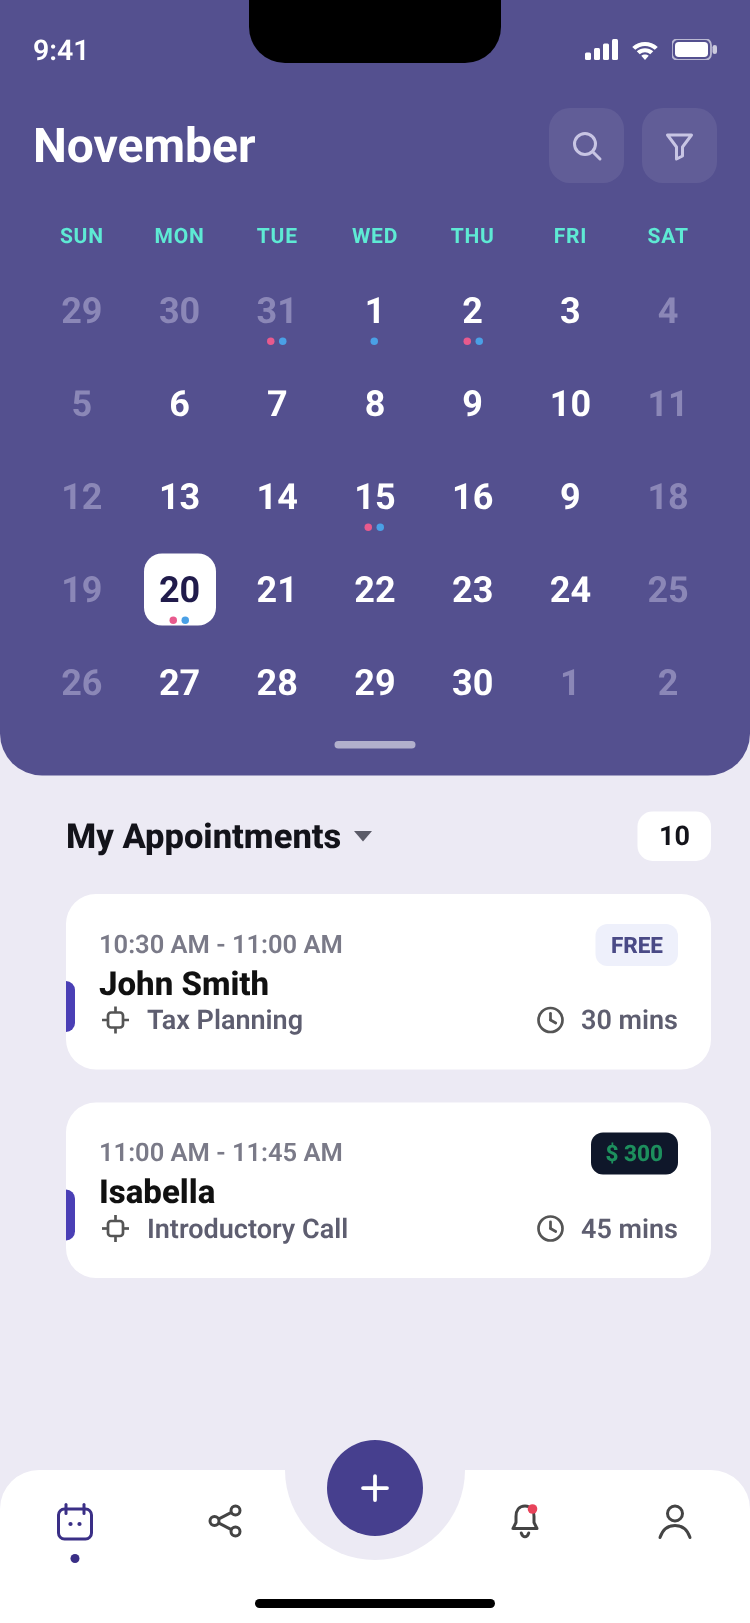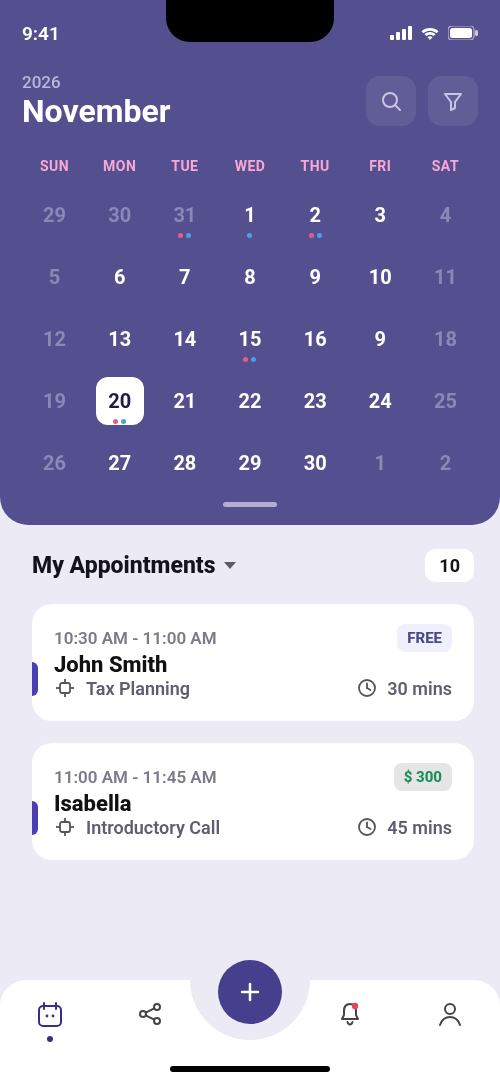--- a/index.html
+++ b/index.html
@@ -11,49 +11,49 @@
   .statusbar { display: flex; justify-content: space-between; align-items: center; height: 42px; font-weight: 600; font-size: 19px; }
   .statusbar .right { display: flex; gap: 7px; align-items: center; }
   .notch { position: absolute; top: 0; left: 50%; transform: translateX(-50%); width: 168px; height: 42px; background: #000; border-radius: 0 0 24px 24px; }
   .header-row { display: flex; align-items: center; justify-content: space-between; margin-top: 18px; }
   .yearmonth .year { font-size: 17px; color: #bab6db; font-weight: 500; }
   .yearmonth .month { font-size: 32px; font-weight: 700; color: #fff; }
   .header-btns { display: flex; gap: 12px; }
   .iconbox { width: 50px; height: 50px; background: rgba(255,255,255,.08); border-radius: 14px; display: flex; align-items: center; justify-content: center; }
   .weekdays, .weekrow { display: grid; grid-template-columns: repeat(7, 1fr); text-align: center; }
   .weekdays { margin-top: 28px; }
-  .weekdays div { font-size: 14px; font-weight: 700; letter-spacing: .5px; color: #f9a8d4; }
+  .weekdays div { font-size: 14px; font-weight: 700; letter-spacing: .5px; color: #5eead4; }
   .grid { margin-top: 10px; }
   .weekrow { height: 62px; align-items: center; }
   .daycell { position: relative; display: flex; align-items: center; justify-content: center; height: 100%; }
-  .daycell .num { font-size: 20px; font-weight: 700; color: #fff; }
+  .daycell .num { font-size: 24px; font-weight: 700; color: #fff; }
   .daycell.outside .num { color: #8b87b7; }
   .daycell.selected .box { position: absolute; width: 48px; height: 48px; background: #fff; border-radius: 12px; }
   .daycell.selected .num { color: #201b4b; position: relative; }
   .dots { position: absolute; bottom: 8px; display: flex; gap: 3px; }
   .dot { width: 5px; height: 5px; border-radius: 50%; }
   .dot.pink { background: #e85a8d; }
   .dot.blue { background: #4aa0e6; }
   .grabber { width: 54px; height: 5px; background: rgba(255,255,255,.55); border-radius: 3px; margin: 8px auto 0 auto; }
 
   
-  .appt-sec { padding: 24px 26px 0 32px; }
+  .appt-sec { padding: 24px 26px 0 44px; }
   .appt-head { display: flex; align-items: center; justify-content: space-between; }
   .appt-title-wrap { display: flex; align-items: center; gap: 8px; }
   .appt-title { font-size: 23px; font-weight: 800; color: #13131a; }
   .caret { width: 0; height: 0; border-left: 6px solid transparent; border-right: 6px solid transparent; border-top: 7px solid #5b5b68; }
   .count-badge { background: #fff; border-radius: 10px; padding: 6px 14px; font-size: 18px; font-weight: 700; color: #13131a; }
 
   .card { background: #fff; border-radius: 20px; padding: 20px 22px 22px 22px; margin-top: 22px; position: relative; display: flex; flex-direction: column; }
   .card .stripe { position: absolute; left: 0; top: 58px; width: 6px; height: 34px; background: #4a3fb5; border-radius: 0 6px 6px 0; }
   .card .row1 { display: flex; justify-content: space-between; align-items: center; }
   .time-range { color: #7a7a88; font-size: 17px; font-weight: 600; }
   .price-tag { font-size: 15px; font-weight: 800; padding: 5px 10px; border-radius: 8px; }
   .price-tag.free { background: #eef0fb; color: #4a4a86; }
-  .price-tag.paid { background: #e5e5e5; color: #1d8f5d; }
+  .price-tag.paid { background: #0f172a; color: #1d8f5d; }
   .card .name { font-size: 22px; font-weight: 800; color: #111; }
   .card .row3 { display: flex; justify-content: space-between; align-items: center; color: #5e5e70; }
   .row3 .left, .row3 .right { display: flex; align-items: center; gap: 10px; font-size: 18px; font-weight: 600; }
 
   
   .bottom { position: absolute; bottom: 0; left: 0; right: 0; height: 122px; }
   .navbar { position: absolute; bottom: 0; left: 0; right: 0; height: 102px; background: #fff; border-radius: 26px 26px 0 0; display: flex; align-items: flex-start; justify-content: space-around; padding-top: 20px; }
   .navitem { width: 56px; display: flex; flex-direction: column; align-items: center; gap: 6px; }
   .navitem .dotact { width: 6px; height: 6px; border-radius: 50%; background: #3a2f86; }
   .fab-wrap { position: absolute; left: 50%; top: -28px; transform: translateX(-50%); width: 120px; height: 120px; display: flex; align-items: center; justify-content: center; }
@@ -93,21 +93,20 @@
               <rect x="0" y="0" width="26" height="14" rx="4" fill="none" stroke="#fff" stroke-width="1.2" opacity=".6"></rect>
               <rect x="2" y="2" width="22" height="10" rx="2.5" fill="#fff"></rect>
               <rect x="27" y="4" width="3" height="6" rx="1.5" fill="#fff" opacity=".7"></rect>
             </svg>
         </span>
       </div>
     </div>
 
     <div class="header-row">
       <div class="yearmonth">
-        <div class="year">2026</div>
         <div class="month">November</div>
       </div>
       <div class="header-btns">
         <div class="iconbox">
           <span>
             <svg width="24" height="24" viewBox="0 0 24 24">
                 <circle cx="11" cy="11" r="7" stroke="#c8c5e4" stroke-width="2" fill="none"></circle>
                 <line x1="16.5" y1="16.5" x2="21" y2="21" stroke="#c8c5e4" stroke-width="2" stroke-linecap="round"></line>
               </svg>
           </span>

